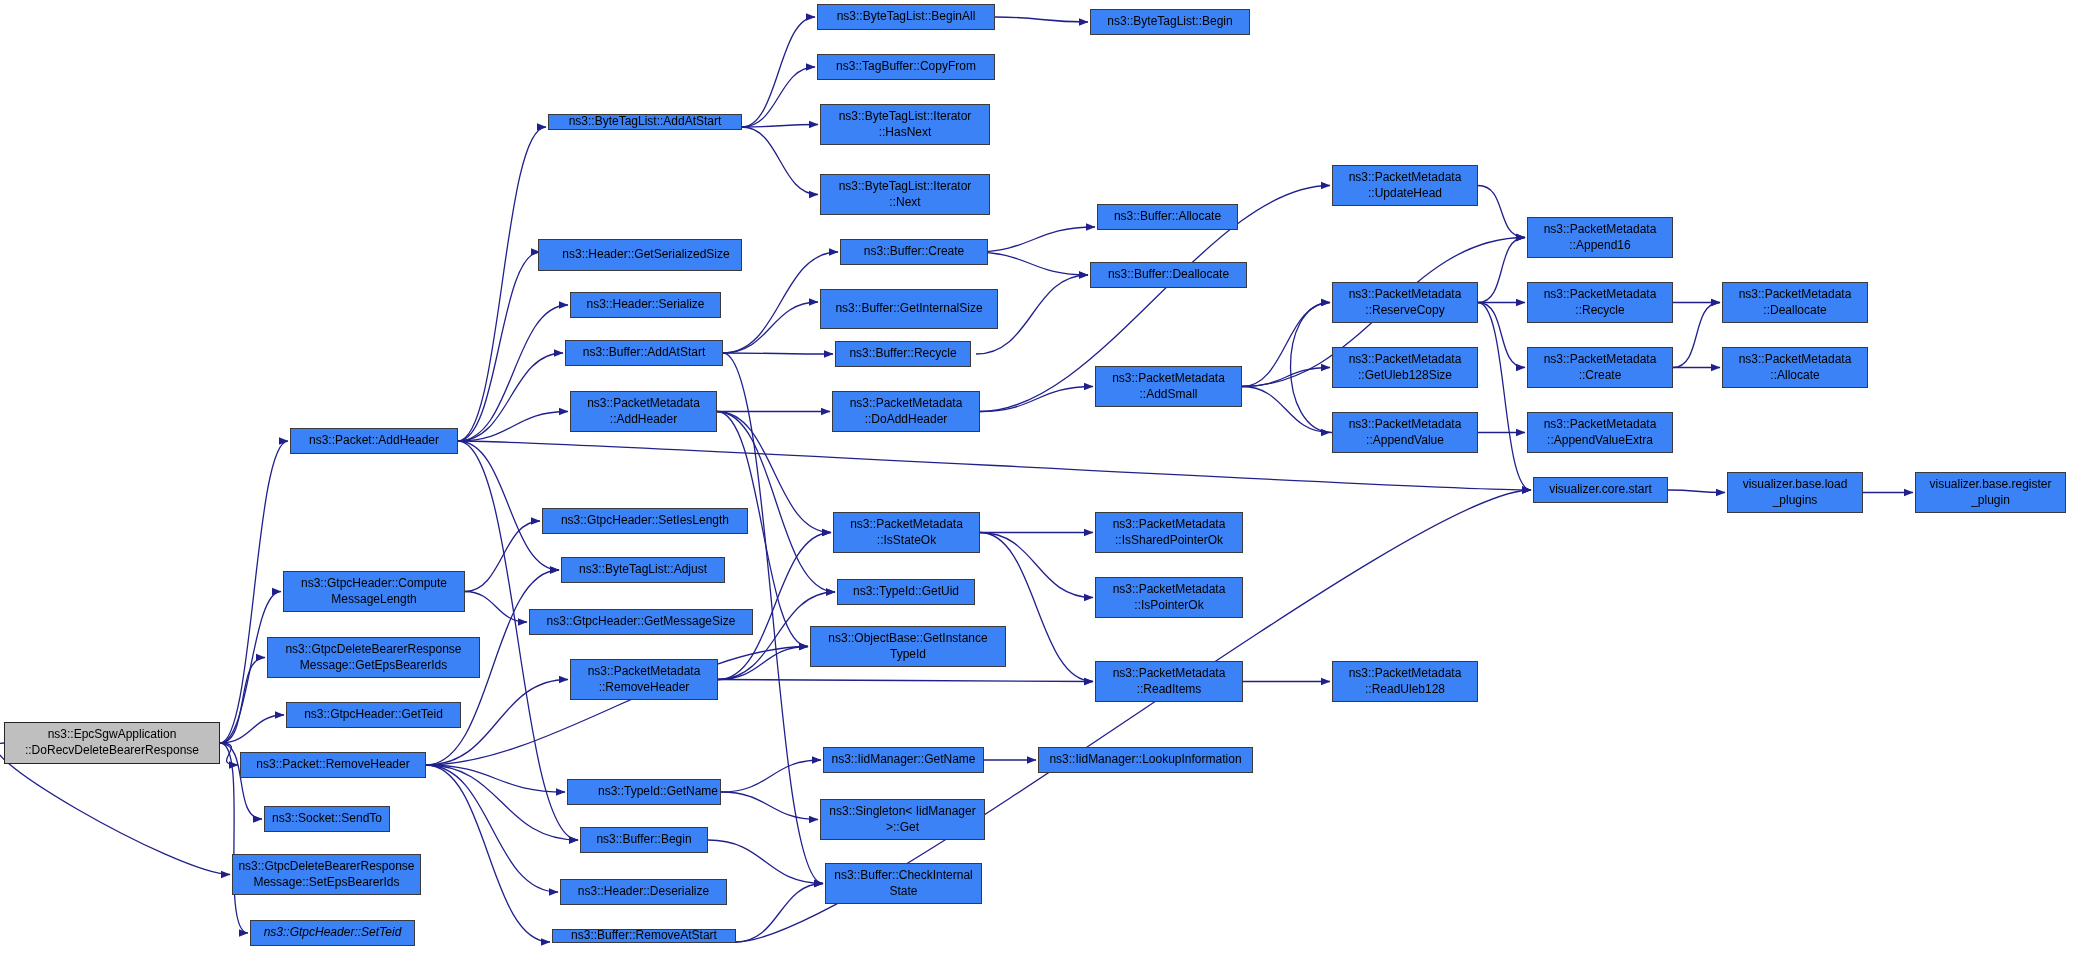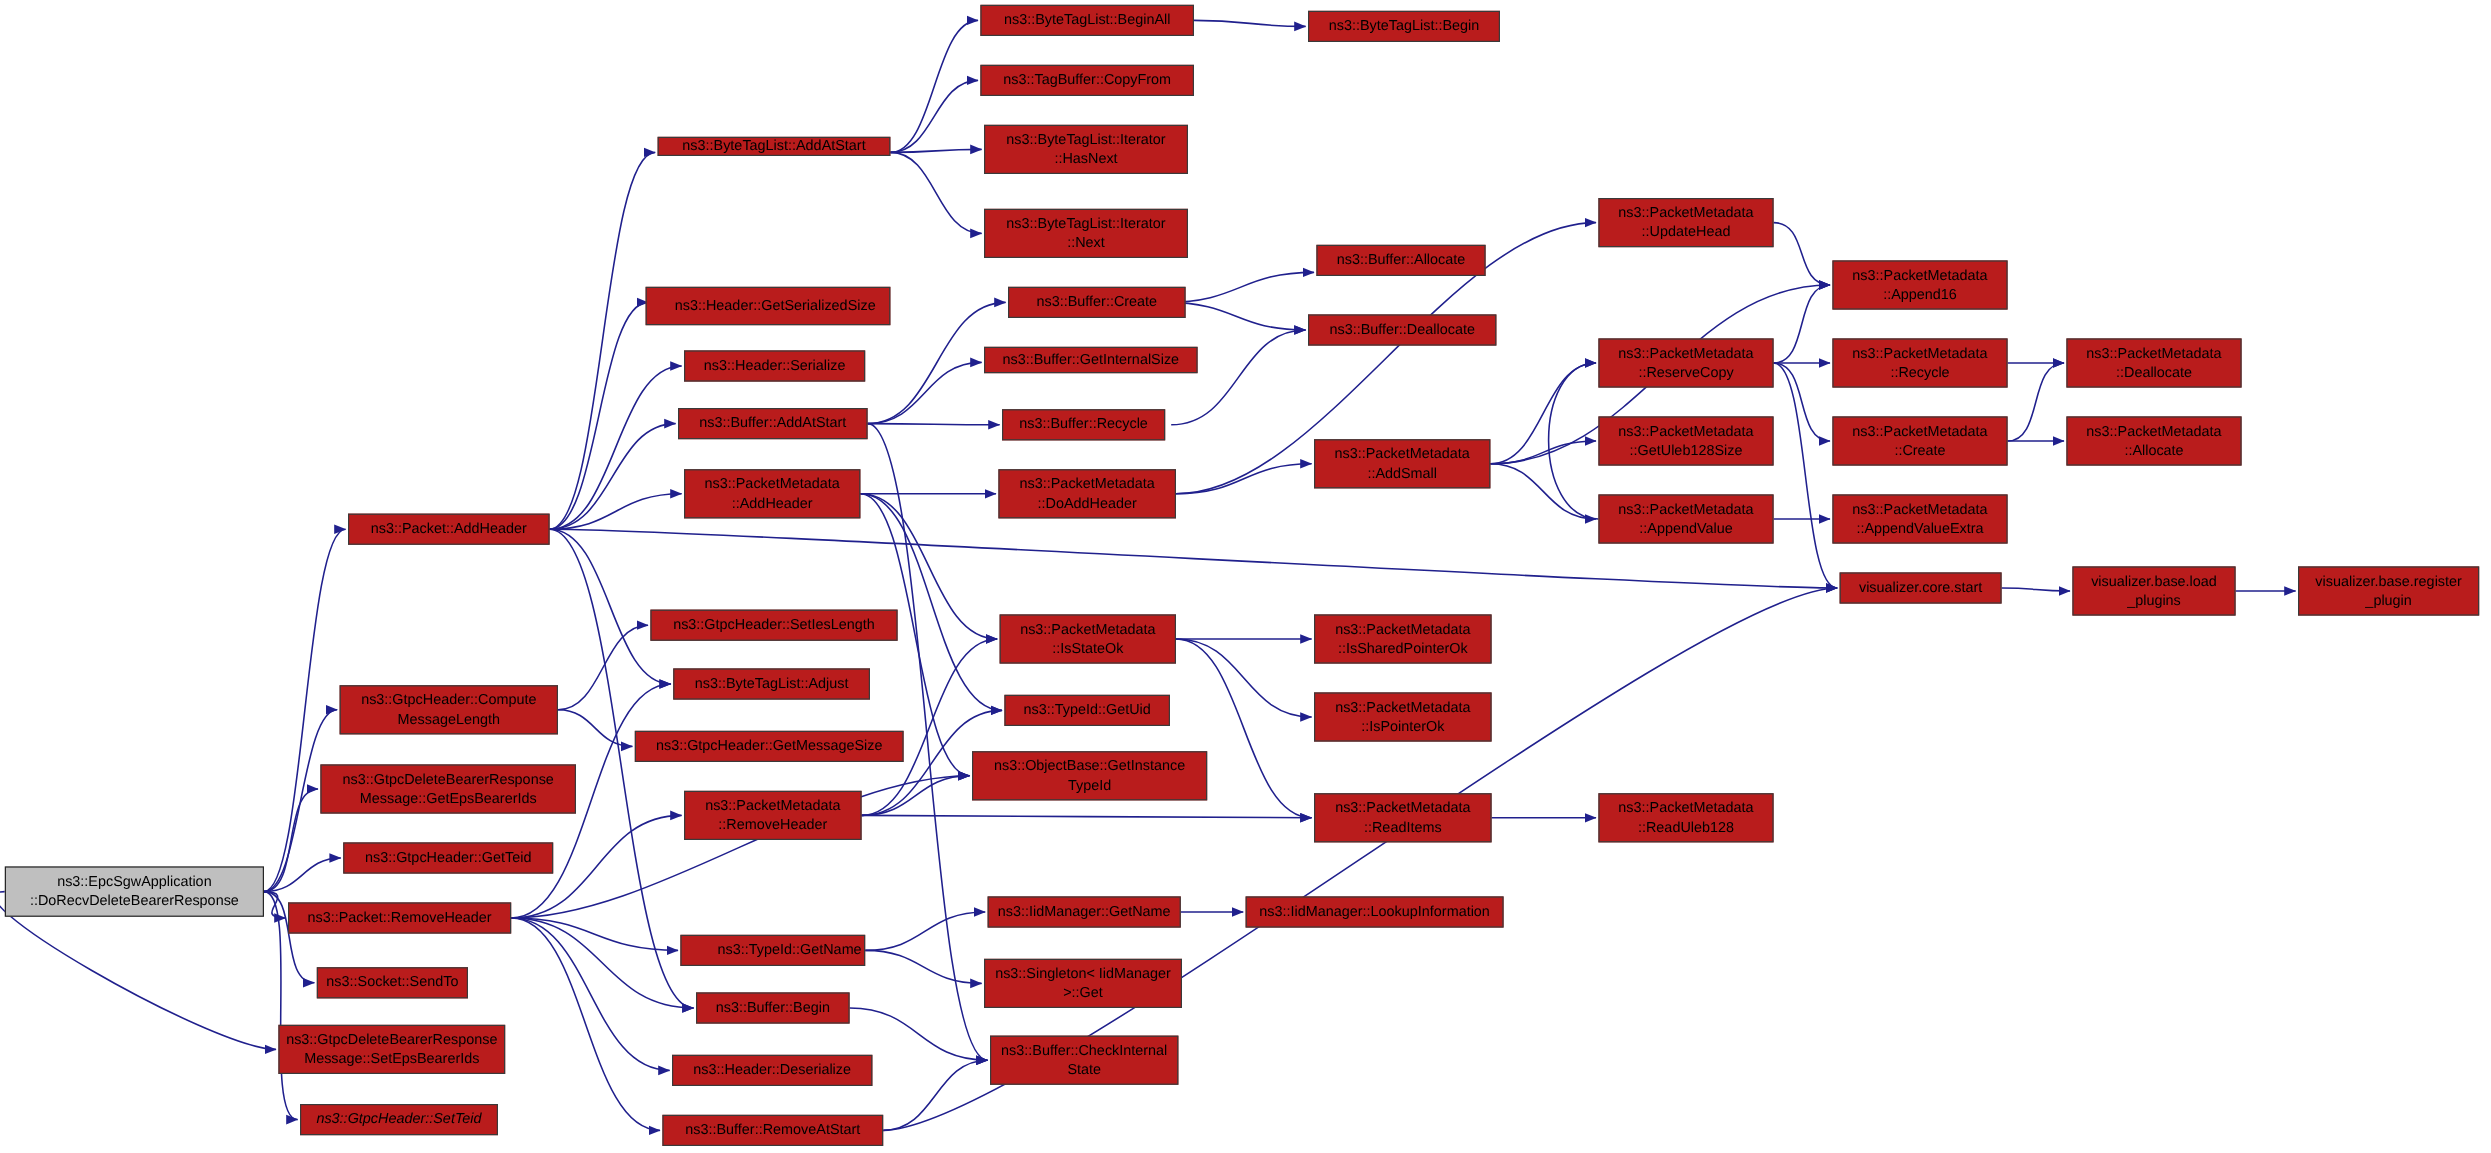--- a/index.html
+++ b/index.html
@@ -13,21 +13,21 @@
   }
   #edge-layer {
     position: absolute;
     left: 0; top: 0;
     width: 2076px;
     height: 961px;
   }
   .node {
     position: absolute;
     box-sizing: border-box;
-    background: #b91c1c;
+    background: #3b82f6;
     border: 1px solid #3a3a3a;
     display: flex;
     flex-direction: column;
     align-items: center;
     justify-content: center;
     text-align: center;
     font-size: 12px;
     line-height: 1.3;
     color: #000000;
     white-space: nowrap;
@@ -191,41 +191,41 @@
       </div>
       <div class="node" style="left: 567px; top: 779px; width: 154px; height: 26px; padding-left: 28px;">
         <span class="nline">ns3::TypeId::GetName</span>
       </div>
       <div class="node" style="left: 580px; top: 827px; width: 128px; height: 26px;">
         <span class="nline">ns3::Buffer::Begin</span>
       </div>
       <div class="node" style="left: 560px; top: 879px; width: 167px; height: 26px;">
         <span class="nline">ns3::Header::Deserialize</span>
       </div>
-      <div class="node" style="left: 552px; top: 929px; width: 184px; height: 26px;">
+      <div class="node" style="left: 552px; top: 929px; width: 184px; height: 14px;">
         <span class="nline">ns3::Buffer::RemoveAtStart</span>
       </div>
       <div class="node" style="left: 817px; top: 4px; width: 178px; height: 26px;">
         <span class="nline">ns3::ByteTagList::BeginAll</span>
       </div>
       <div class="node" style="left: 817px; top: 54px; width: 178px; height: 26px;">
         <span class="nline">ns3::TagBuffer::CopyFrom</span>
       </div>
       <div class="node" style="left: 820px; top: 104px; width: 170px; height: 41px;">
         <span class="nline">ns3::ByteTagList::Iterator</span>
         <span class="nline">::HasNext</span>
       </div>
       <div class="node" style="left: 820px; top: 174px; width: 170px; height: 41px;">
         <span class="nline">ns3::ByteTagList::Iterator</span>
         <span class="nline">::Next</span>
       </div>
       <div class="node" style="left: 840px; top: 239px; width: 148px; height: 26px;">
         <span class="nline">ns3::Buffer::Create</span>
       </div>
-      <div class="node" style="left: 820px; top: 289px; width: 178px; height: 22px; align-items: center;">
+      <div class="node" style="left: 820px; top: 289px; width: 178px; height: 40px; align-items: center;">
         <span class="nline">ns3::Buffer::GetInternalSize</span>
       </div>
       <div class="node" style="left: 835px; top: 341px; width: 136px; height: 26px;">
         <span class="nline">ns3::Buffer::Recycle</span>
       </div>
       <div class="node" style="left: 832px; top: 391px; width: 148px; height: 41px;">
         <span class="nline">ns3::PacketMetadata</span>
         <span class="nline">::DoAddHeader</span>
       </div>
       <div class="node" style="left: 833px; top: 512px; width: 147px; height: 41px;">

